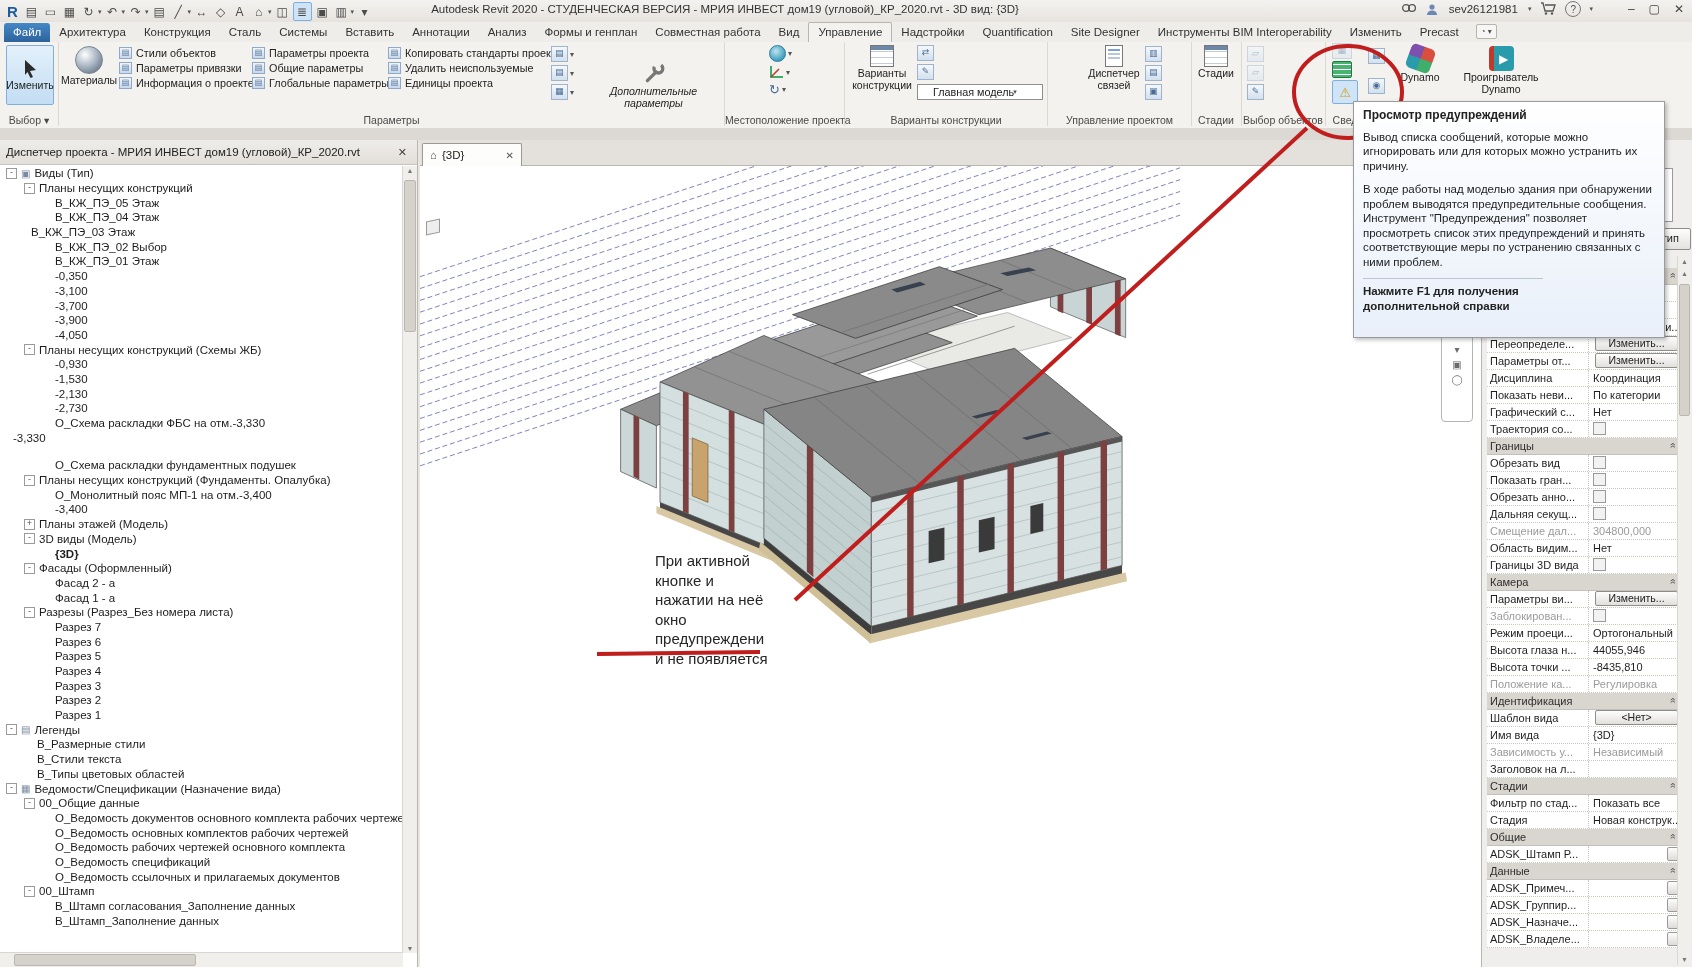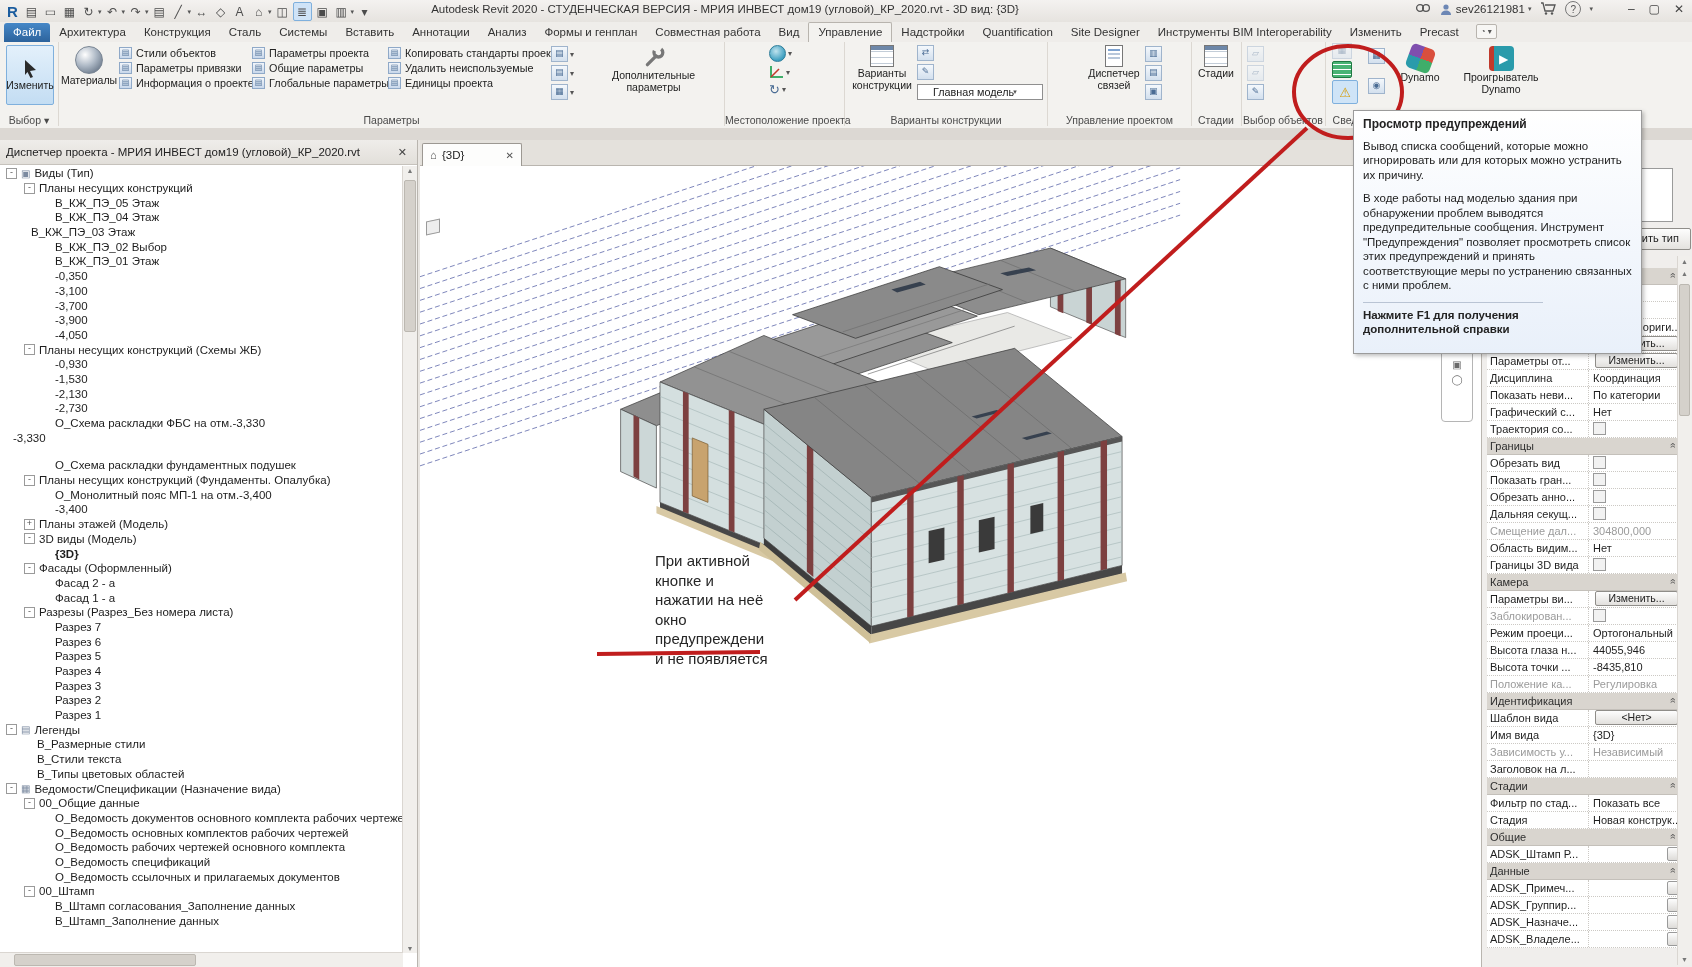--- a/index.html
+++ b/index.html
@@ -7,21 +7,21 @@
   
   .titlebar{position:absolute;left:0;top:0;width:1692px;height:22px;background:linear-gradient(#f4f2f0,#e6e3df);border-bottom:1px solid #d0cdc8;}
   .qat{position:absolute;left:4px;top:2px;display:flex;align-items:center;gap:2px;}
   .qicon{display:inline-flex;align-items:center;justify-content:center;min-width:17px;height:17px;font-size:12px;color:#4c4c4c;cursor:default;}
   .qicon.logo{color:#1b5c9e;font-weight:bold;font-size:15px;}
   .qicon.hl{background:#cfe3f7;border:1px solid #7fb0dd;border-radius:2px;}
   .qcaret{font-size:7px;color:#555;margin-left:-1px;}
   .title-text{position:absolute;left:300px;top:3px;width:850px;text-align:center;font-size:11.5px;color:#333;white-space:nowrap;}
   .tb-right{position:absolute;right:8px;top:1px;display:flex;align-items:center;gap:9px;font-size:11.5px;color:#333;}
   .winbtns{display:flex;gap:14px;margin-left:26px;font-size:12px;color:#444;}
-  .userchip{display:flex;align-items:center;gap:4px;}
+  .userchip{display:flex;align-items:center;gap:11px;}
   
   .tabrow{position:absolute;left:0;top:22px;width:1692px;height:20px;background:#efedea;display:flex;align-items:flex-end;padding-left:4px;box-sizing:border-box;}
   .tab{height:19px;line-height:19px;padding:0 9px;font-size:11.5px;color:#333;white-space:nowrap;cursor:default;}
   .tab.file{background:linear-gradient(#4587c7,#2d639c);color:#fff;border-radius:3px 3px 0 0;}
   .tab.active{background:#f3f2ef;border:1px solid #b8b4ae;border-bottom:none;border-radius:2px 2px 0 0;}
   .ribbon-collapse{display:flex;align-items:center;gap:2px;border:1px solid #b8b4ae;border-radius:2px;height:13px;padding:0 4px;margin:0 0 3px 8px;font-size:8px;color:#555;background:#f7f6f4;}
   
   .ribbon{position:absolute;left:0;top:42px;width:1692px;height:86px;background:#f3f2ef;border-bottom:1px solid #c7c3bd;}
   .rgroup{position:absolute;top:0;height:84px;border-right:1px solid #dcd8d2;}
   .glabel{position:absolute;bottom:0;left:0;right:0;text-align:center;font-size:10.5px;color:#4a4a4a;white-space:nowrap;}
@@ -74,21 +74,21 @@
   .prow.gray .pl,.prow.gray .pv{color:#9b9b9b;}
   .prow.sect{background:#d9d5cf;color:#2e2e2e;border-bottom:1px solid #c4c0ba;}
   .prow.sect .pl{width:auto;flex:1;font-size:11px;}
   .sectcol{display:inline-block;transform:rotate(-90deg);font-size:10px;color:#555;margin-right:4px;}
   .pbtn{margin:18px 2px;flex:1;height:13px;background:linear-gradient(#fdfdfd,#e2e0dd);border:1px solid #8f8d89;border-radius:2px;font-size:10.5px;text-align:center;line-height:12px;color:#222;}
   .chk{width:11px;height:11px;border:1px solid #9a9a9a;background:#f2f2f2;}
   .minibtn{margin-left:auto;width:11px;height:12px;background:linear-gradient(#fdfdfd,#dddbd8);border:1px solid #9a9a9a;border-radius:2px;}
   .psb{position:absolute;top:116px;right:1px;width:13px;bottom:2px;background:#f1efec;border-left:1px solid #dad6d1;}
   
   .overlay-red{position:absolute;left:0;top:0;width:1692px;height:967px;z-index:40;pointer-events:none;}
-  .tooltip{position:absolute;left:1353px;top:110px;width:289px;z-index:50;background:linear-gradient(#ffffff,#e9f0fa);border:1px solid #9b9b9b;box-shadow:2px 2px 4px rgba(0,0,0,.25);padding:6px 9px 16px;box-sizing:border-box;font-size:11.5px;color:#222;line-height:14.5px;}
+  .tooltip{position:absolute;left:1353px;top:101px;width:312px;z-index:50;background:linear-gradient(#ffffff,#e9f0fa);border:1px solid #9b9b9b;box-shadow:2px 2px 4px rgba(0,0,0,.25);padding:6px 9px 24px;box-sizing:border-box;font-size:11.5px;color:#222;line-height:14.5px;}
   .tooltip .tt{font-weight:bold;font-size:12px;margin-bottom:7px;}
   .tooltip p{margin:0 0 9px;}
   .tooltip .ttf{border-top:1px solid #b9c4d4;padding-top:5px;font-weight:bold;margin-bottom:0;}
 </style>
 </head>
 <body>
 
 <div class="app">
 
   <div class="titlebar">
@@ -227,21 +227,21 @@
           <div class="sbtn">
             <span class="sicon">▤</span>
             <span>Единицы проекта</span>
           </div>
         </div>
       <div class="iconstack" style="left:492px;top:4px;">
         <span class="istk"><span class="mini-ic">▤</span>▾</span>
         <span class="istk"><span class="mini-ic">▤</span>▾</span>
         <span class="istk"><span class="mini-ic">▦</span>▾</span>
       </div>
-      <div class="bigbtn" style="left:527px;top:3px;width:135px;">
+      <div class="bigbtn" style="left:527px;top:19px;width:135px;font-style:italic;">
         <svg width="22" height="24" viewBox="0 0 20 20">
             <path d="M4 17 L12 9" stroke="#777" stroke-width="3" stroke-linecap="round"></path>
             <circle cx="14" cy="6" r="4" fill="none" stroke="#777" stroke-width="3" stroke-dasharray="14 7"></circle>
           </svg>
         <span style="width:110px;">Дополнительные параметры</span>
       </div>
       <div class="glabel">Параметры</div>
     </div>
 
     <div class="rgroup" style="left:725px;width:119px;">

